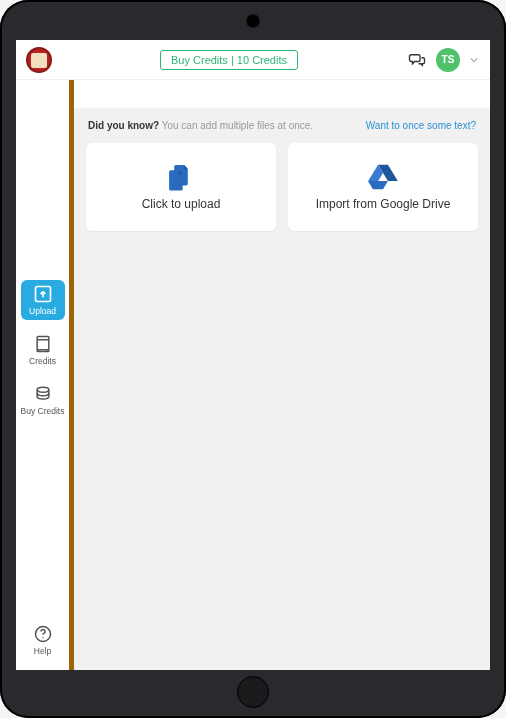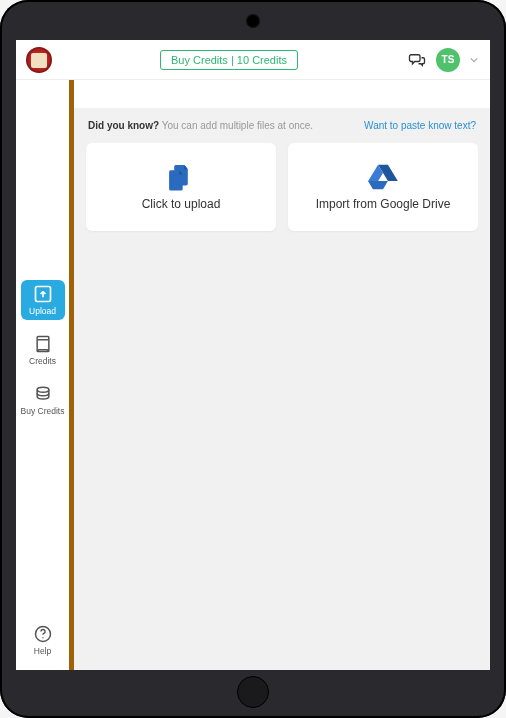--- a/index.html
+++ b/index.html
@@ -247,21 +247,21 @@
           <span>Help</span>
         </div>
       </div>
 
       <div class="main">
         <div class="info-row">
           <div class="did-you-know">
             <span class="lead">Did you know?</span>
             <span class="sub">You can add multiple files at once.</span>
           </div>
-          <div class="paste-link">Want to paste know text?</div>
+          <div class="paste-link">Want to once some text?</div>
         </div>
 
         <div class="cards">
           <div class="card">
             <div class="card-icon">
               <svg viewBox="0 0 40 32" width="34" height="28">
                 <path fill="#2a6bbf" d="M14 2h10l4 5v17a2 2 0 0 1-2 2H14a2 2 0 0 1-2-2V4a2 2 0 0 1 2-2z"></path>
                 <path fill="#1f559c" d="M24 2v5h4z"></path>
                 <path fill="#2a6bbf" d="M8 8h10l4 5v17a2 2 0 0 1-2 2H8a2 2 0 0 1-2-2V10a2 2 0 0 1 2-2z"></path>
                 <path fill="#1f559c" d="M18 8v5h4z"></path>

